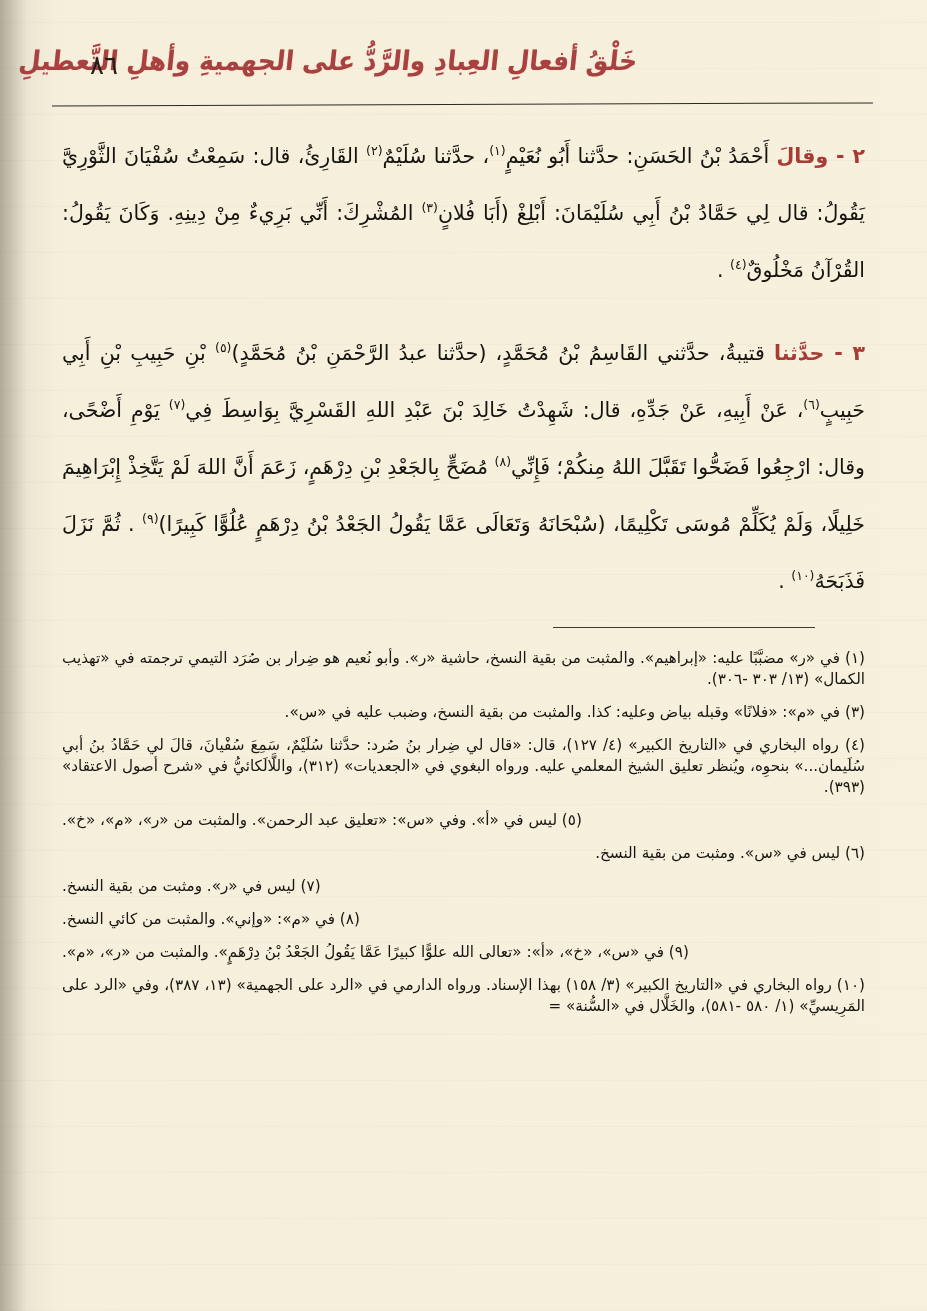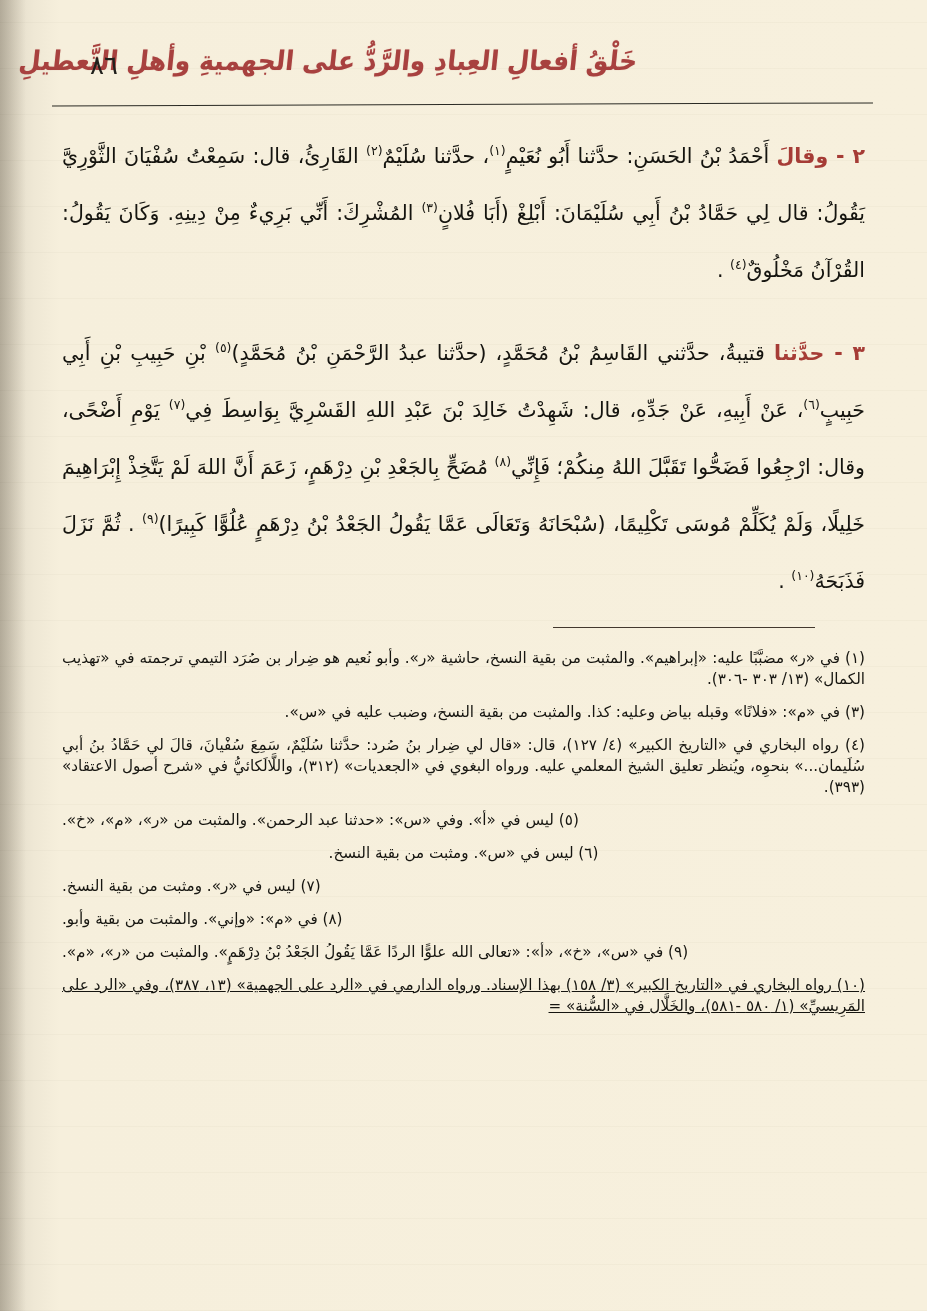--- a/index.html
+++ b/index.html
@@ -124,21 +124,21 @@
     direction: rtl;
     font-size: 15.2px;
     line-height: 21px;
     color: #161510;
   }
   .fn {
     margin: 0 0 12px 0;
     text-align: justify;
     text-justify: inter-word;
   }
-  .fn:last-child { margin-bottom: 12px; text-decoration: underline; }
+  .fn:last-child { margin-bottom: 12px; }
   .fn-num { white-space: nowrap; }
 
   
   .bleed {
     position: absolute;
     inset: 0;
     pointer-events: none;
     opacity: .035;
     background:
       repeating-linear-gradient(
@@ -184,22 +184,22 @@
     </p>
 
   </div>
 
   <div class="rule-foot"></div>
 
   <div class="footnotes">
     <p class="fn"><span class="fn-num">(١)</span> <span>في «ر» مضبَّبًا عليه: «إبراهيم». والمثبت من بقية النسخ، حاشية «ر». وأبو نُعيم هو ضِرار بن صُرَد التيمي ترجمته في «تهذيب الكمال» (١٣/ ٣٠٣ -٣٠٦).</span></p>
     <p class="fn" style="text-align: right;"><span class="fn-num">(٣)</span> <span>في «م»: «فلانًا» وقبله بياض وعليه: كذا. والمثبت من بقية النسخ، وضبب عليه في «س».</span></p>
     <p class="fn"><span class="fn-num">(٤)</span> <span>رواه البخاري في «التاريخ الكبير» (٤/ ١٢٧)، قال: «قال لي ضِرار بنُ صُرد: حدَّثنا سُلَيْمٌ، سَمِعَ سُفْيانَ، قالَ لي حَمَّادُ بنُ أبي سُلَيمان...» بنحوِه، ويُنظر تعليق الشيخ المعلمي عليه. ورواه البغوي في «الجعديات» (٣١٢)، واللَّالَكائيُّ في «شرح أصول الاعتقاد» (٣٩٣).</span></p>
-    <p class="fn" style="text-align: left;"><span class="fn-num">(٥)</span> <span>ليس في «أ». وفي «س»: «حدثنا عبد الرحمن». والمثبت من «ر»، «م»، «خ».</span></p>
-    <p class="fn" style="text-align: center;"><span class="fn-num">(٦)</span> <span>ليس في «س». ومثبت من بقية النسخ.</span></p>
+    <p class="fn" style="text-align: left;"><span class="fn-num">(٥)</span> <span>ليس في «أ». وفي «س»: «تعليق عبد الرحمن». والمثبت من «ر»، «م»، «خ».</span></p>
+    <p class="fn" style="text-align: right;"><span class="fn-num">(٦)</span> <span>ليس في «س». ومثبت من بقية النسخ.</span></p>
     <p class="fn" style="text-align: left;"><span class="fn-num">(٧)</span> <span>ليس في «ر». ومثبت من بقية النسخ.</span></p>
-    <p class="fn" style="text-align: left;"><span class="fn-num">(٨)</span> <span>في «م»: «وإني». والمثبت من بقية وأبو.</span></p>
-    <p class="fn" style="text-align: left;"><span class="fn-num">(٩)</span> <span>في «س»، «خ»، «أ»: «تعالى الله علوًّا الردًا عَمَّا يَقُولُ الجَعْدُ بْنُ دِرْهَمٍ». والمثبت من «ر»، «م».</span></p>
+    <p class="fn" style="text-align: left;"><span class="fn-num">(٨)</span> <span>في «م»: «وإني». والمثبت من كائي النسخ.</span></p>
+    <p class="fn" style="text-align: left;"><span class="fn-num">(٩)</span> <span>في «س»، «خ»، «أ»: «تعالى الله علوًّا كبيرًا عَمَّا يَقُولُ الجَعْدُ بْنُ دِرْهَمٍ». والمثبت من «ر»، «م».</span></p>
     <p class="fn"><span class="fn-num">(١٠)</span> <span>رواه البخاري في «التاريخ الكبير» (٣/ ١٥٨) بهذا الإسناد. ورواه الدارمي في «الرد على الجهمية» (١٣، ٣٨٧)، وفي «الرد على المَرِيسيِّ» (١/ ٥٨٠ -٥٨١)، والخَلَّال في «السُّنة» =</span></p>
   </div>
 
   <div class="bleed"></div>
 </div>
 
 </body></html>

